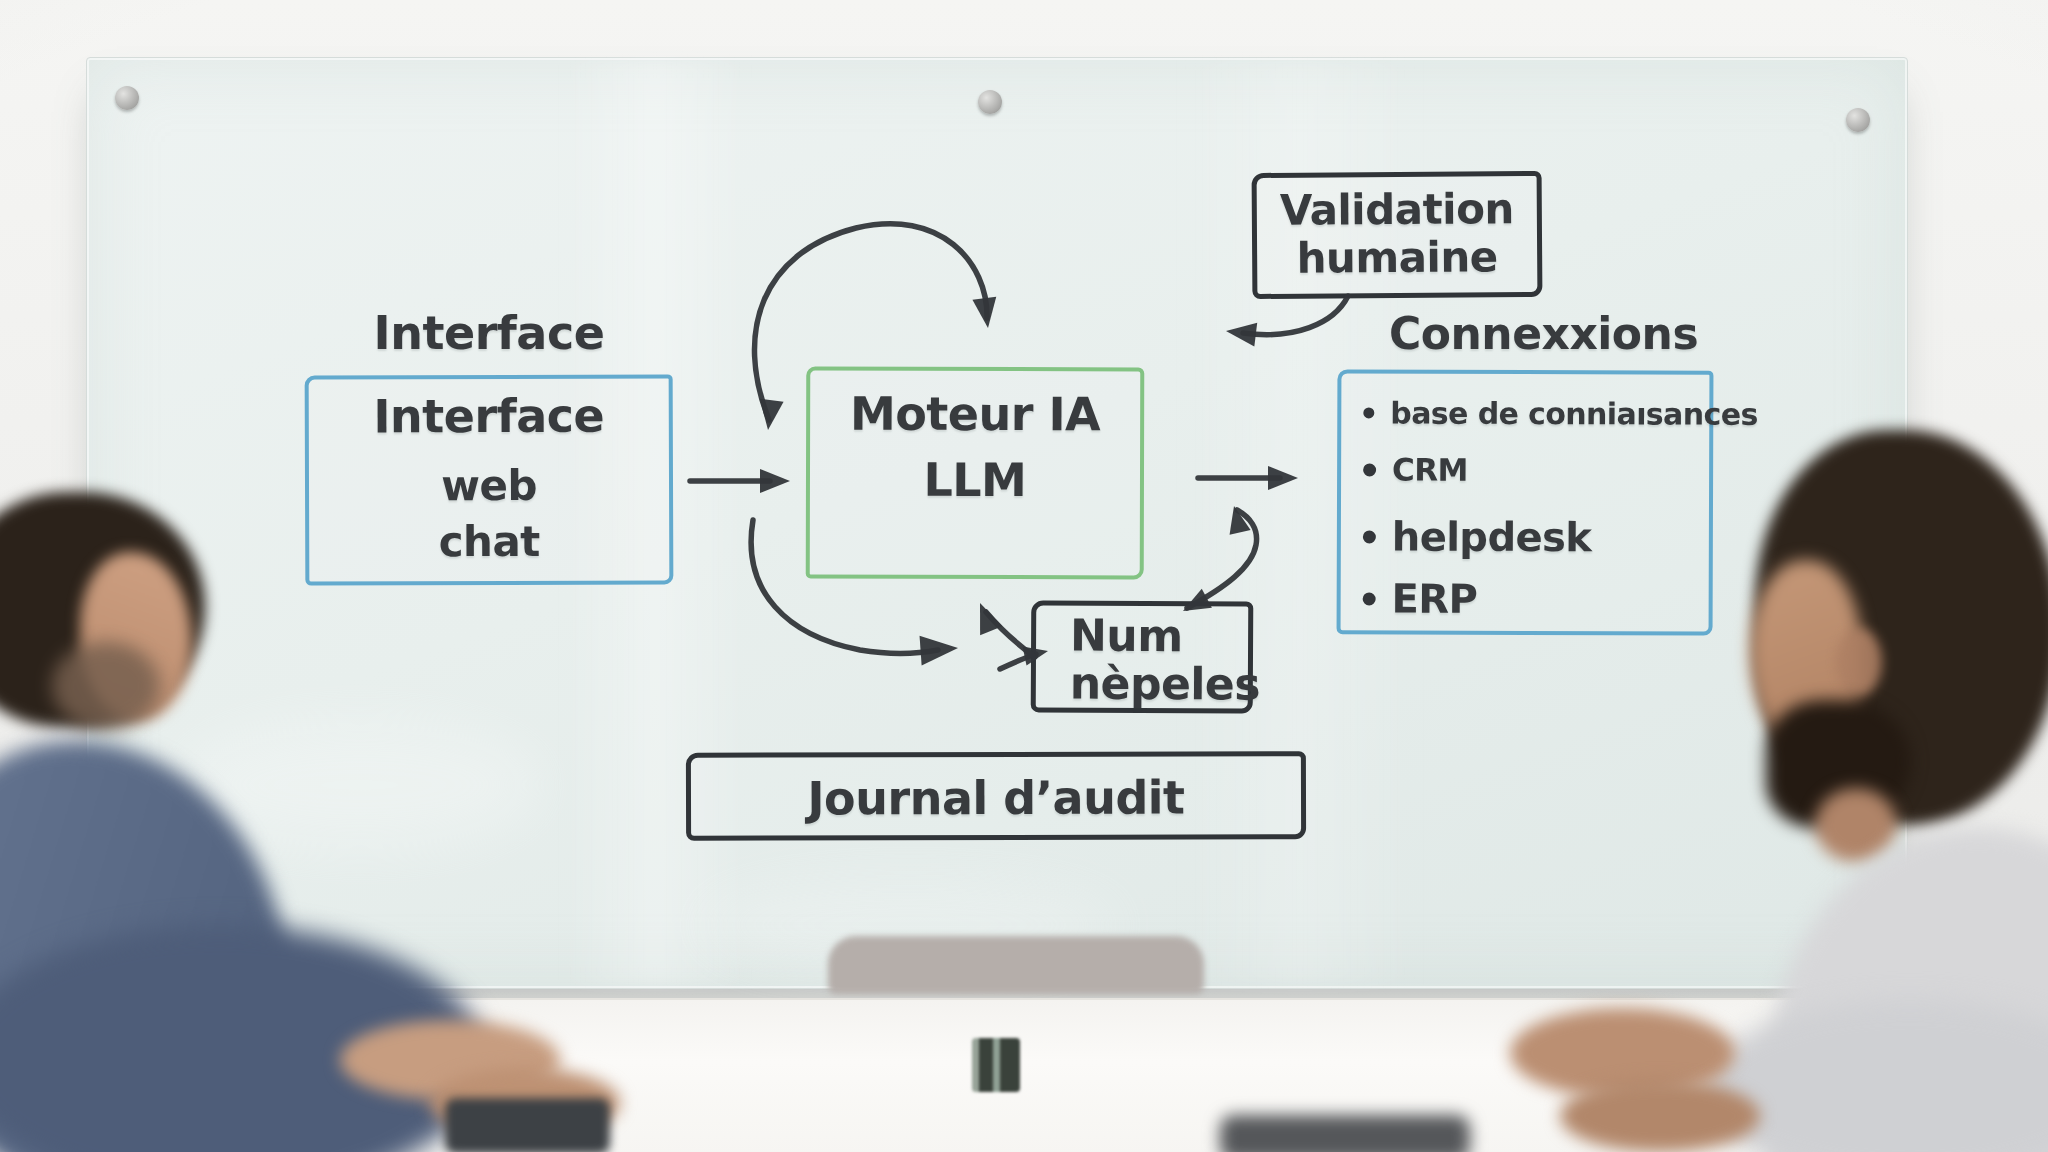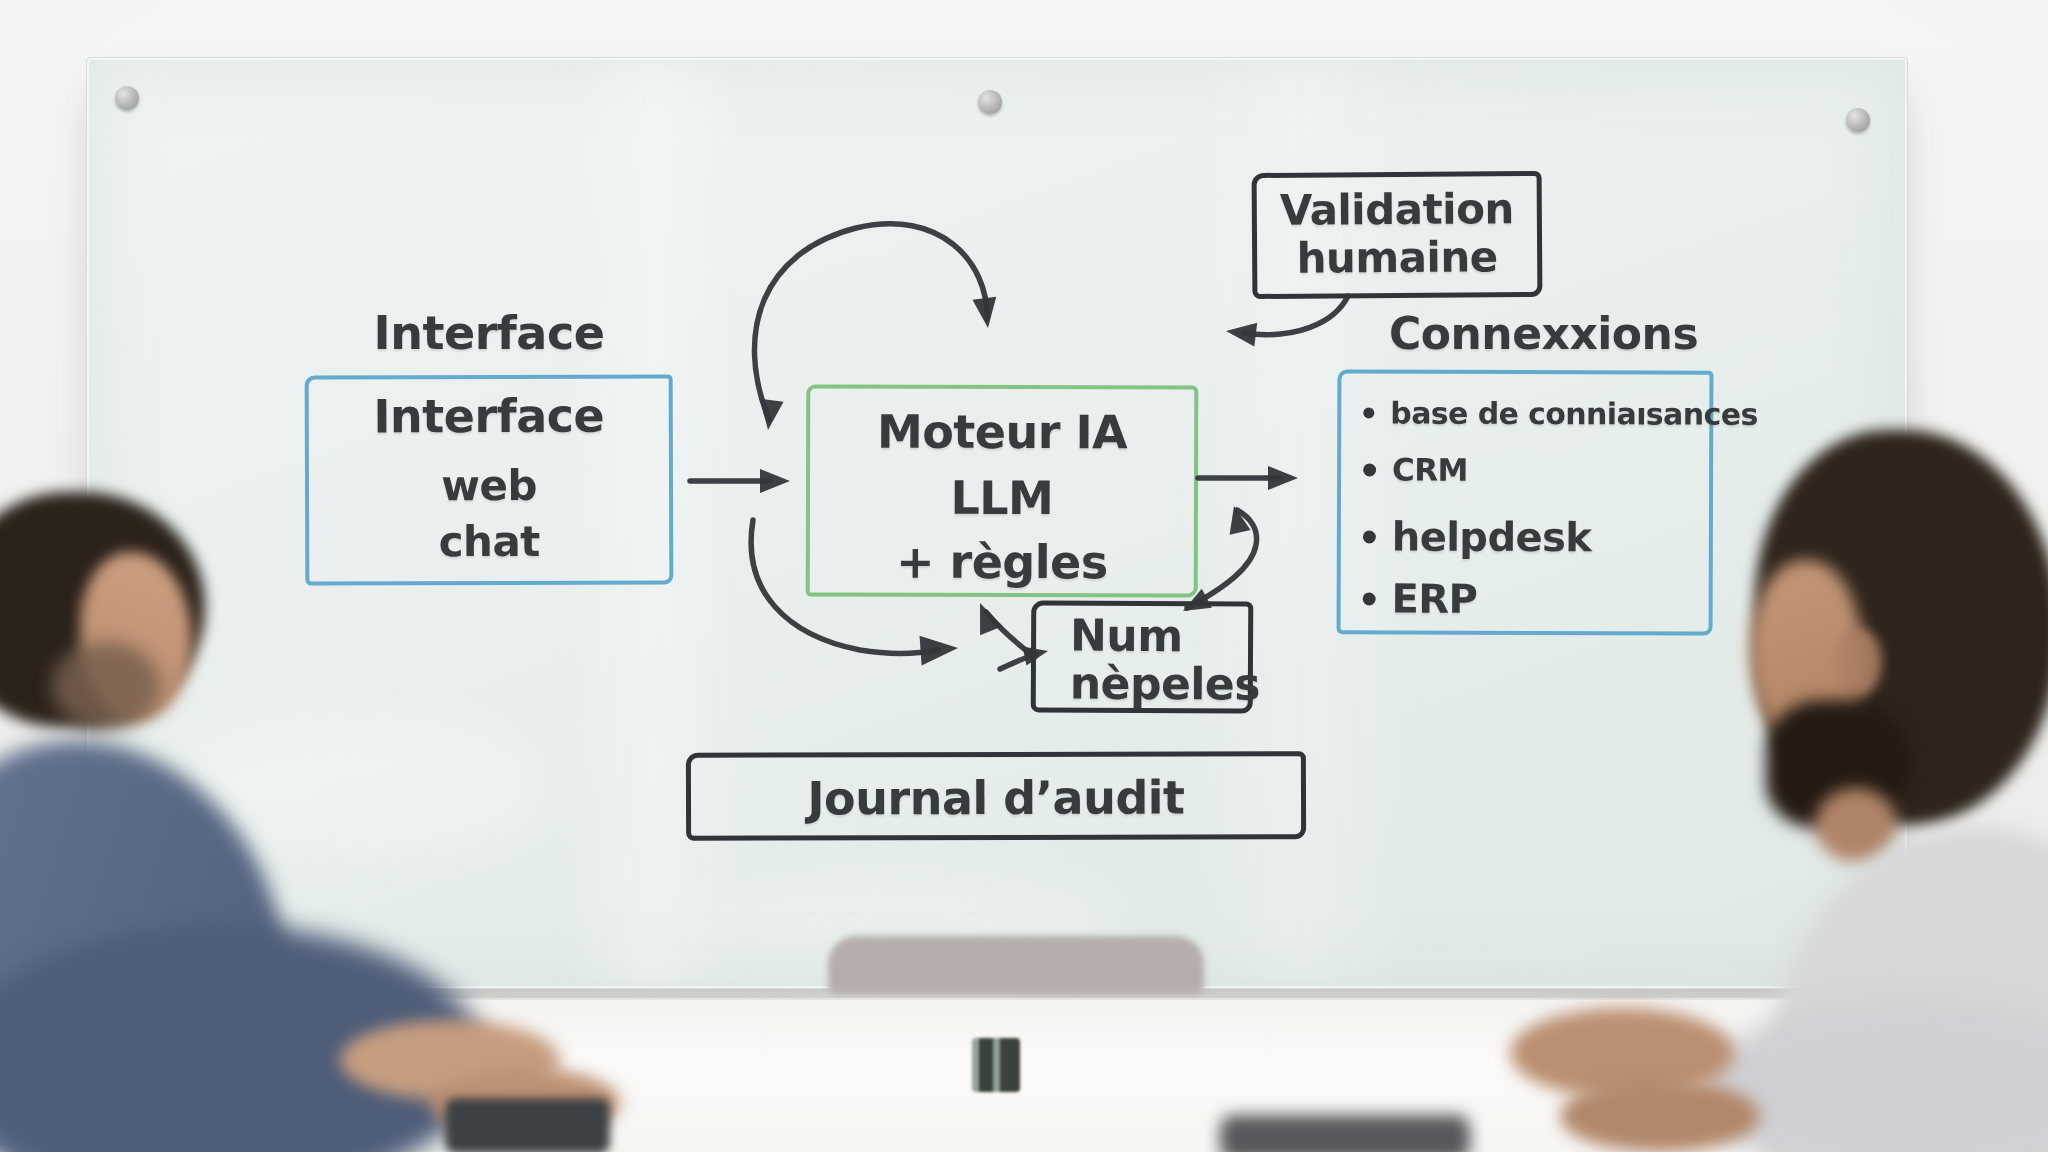--- a/index.html
+++ b/index.html
@@ -71,24 +71,23 @@
 
   <div class="abs hlabel" style="left:329px;top:306px;width:320px;font-size:46px;">Interface</div>
   <div class="abs hlabel" style="left:1357px;top:308px;width:300px;font-size:44px;margin-left:32px;">Connexxions</div>
 
   <div class="abs mbox blue-box" style="left:305px;top:375px;width:368px;height:210px;transform:rotate(-.2deg);">
     <div class="mtext" style="top:10px;font-size:46px;">Interface</div>
     <div class="mtext" style="top:82px;font-size:42px;">web</div>
     <div class="mtext" style="top:138px;font-size:42px;">chat</div>
   </div>
 
-  <div class="abs mbox green-box" style="left:806px;top:385px;width:392px;height:212px;transform:rotate(.15deg);">
+  <div class="abs mbox green-box" style="left:806px;top:367px;width:338px;height:212px;transform:rotate(.15deg);">
     <div class="mtext" style="top:16px;font-size:46px;">Moteur IA</div>
     <div class="mtext" style="top:82px;font-size:46px;">LLM</div>
-    <div class="mtext" style="top:146px;font-size:46px;">+ règles</div>
   </div>
 
   <div class="abs mbox black-box" style="left:1252px;top:172px;width:290px;height:126px;transform:rotate(-.4deg);">
     <div class="mtext" style="top:8px;font-size:42px;">Validation</div>
     <div class="mtext" style="top:56px;font-size:42px;">humaine</div>
   </div>
 
   <div class="abs mbox blue-box" style="left:1337px;top:370px;width:376px;height:265px;transform:rotate(.2deg);">
     <div class="bullet-row" style="top:22px;">
       <span class="dot" style="width:11px;height:11px;"></span>

